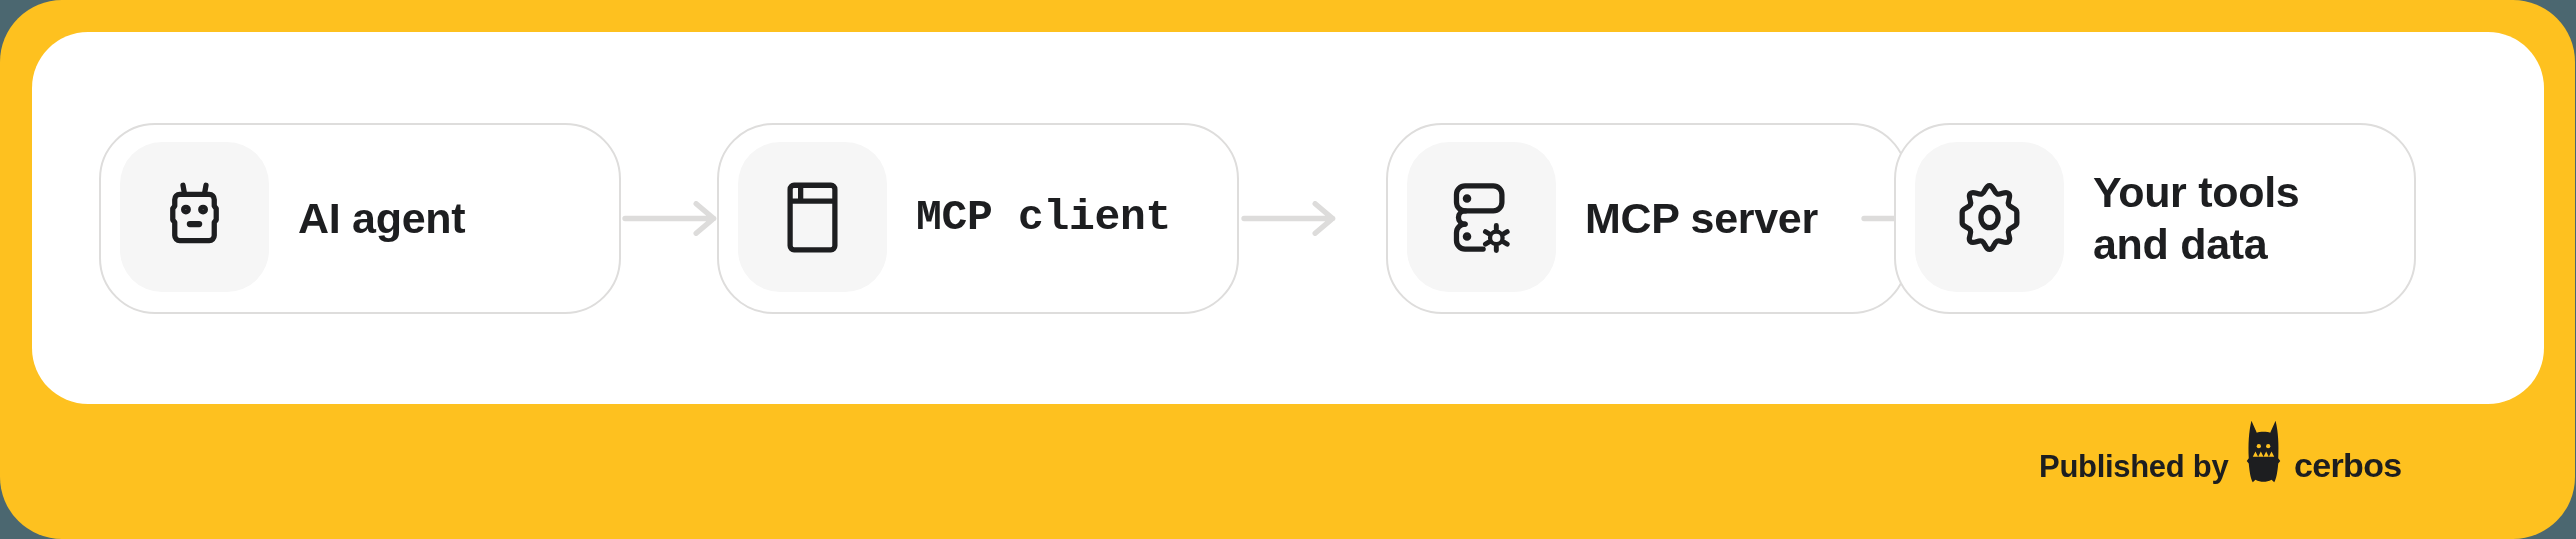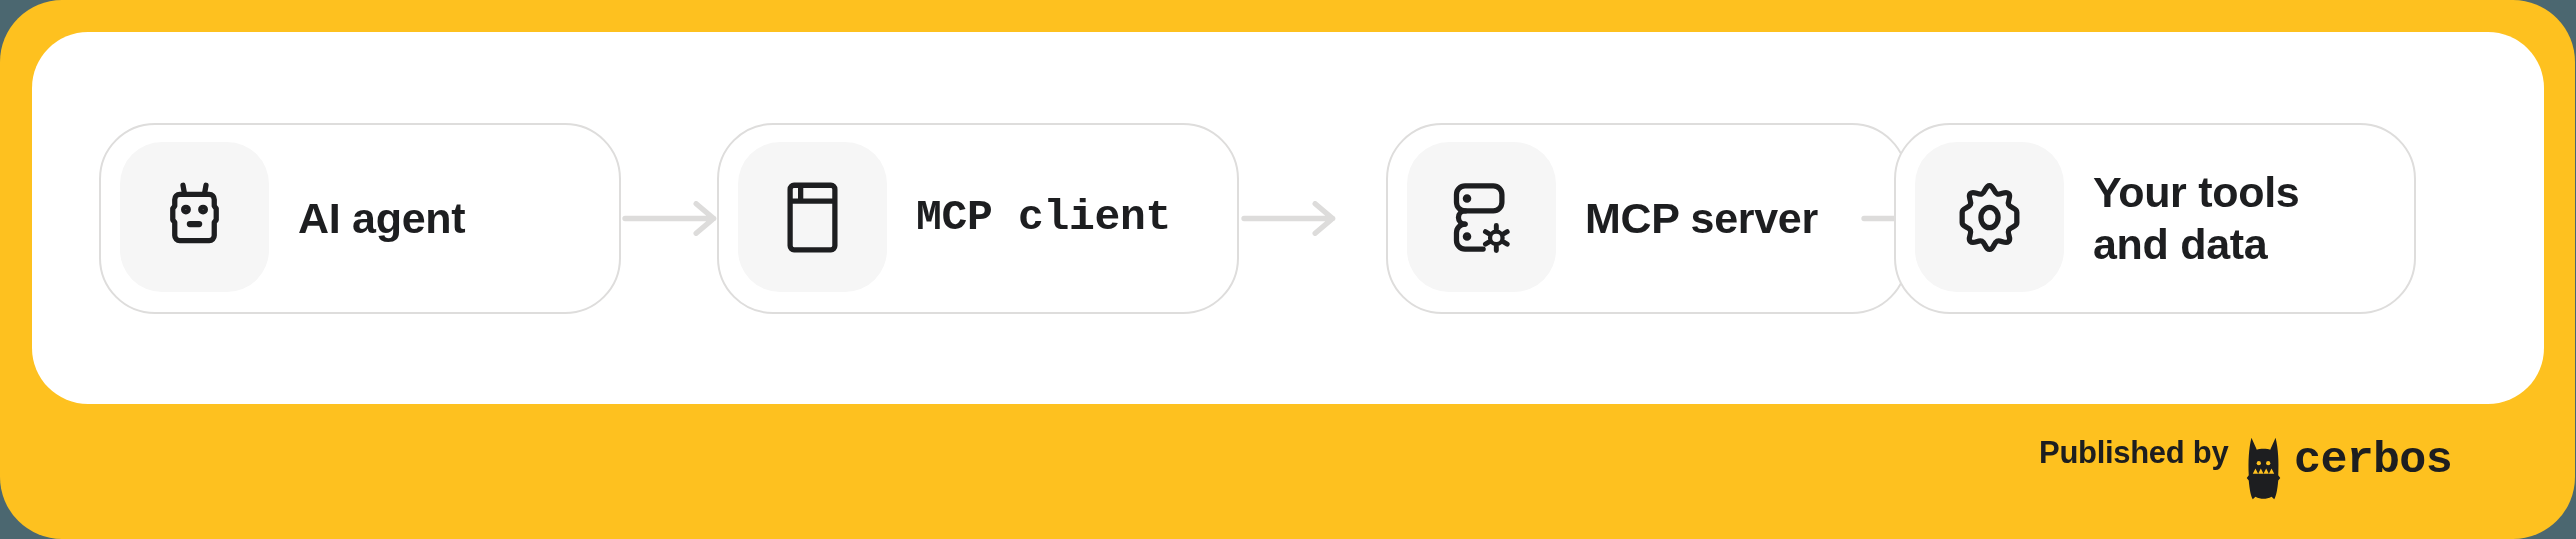--- a/index.html
+++ b/index.html
@@ -28,30 +28,30 @@
   }
   .icon-box svg { width:79px; height:79px; }
   .label {
     position:absolute; left:197px; top:0; height:186px;
     display:flex; align-items:center;
     font-size:43px; font-weight:700; color:#1d1e20; letter-spacing:-0.3px;
     line-height:52px; white-space:pre-line;
   }
   .arrow { position:absolute; top:201px; width:98px; height:35px; }
   .footer {
-    position:absolute; left:2039px; top:435px; height:70px;
-    display:flex; align-items:flex-start;
+    position:absolute; left:2039px; top:415px; height:70px;
+    display:flex; align-items:flex-end;
   }
   .pub {
     font-size:31px; font-weight:700; color:#1d1e20; letter-spacing:-0.3px;
   }
   .logo { margin-left:17.4px; width:35px; height:67px; }
   .brand {
-    margin-left:13.4px; font-family:Liberation Mono, monospace;
-    font-size:45px; font-weight:700; color:#1d1e20; letter-spacing:-0.7px;
+    margin-left:13.4px; font-family:Liberation Sans, sans-serif;
+    font-size:34px; font-weight:700; color:#1d1e20; letter-spacing:-0.7px;
   }
 </style>
 </head>
 <body>
 
 <div class="frame">
   <div class="panel"></div>
 </div>
 
 <div class="card" style="left:99px;">

